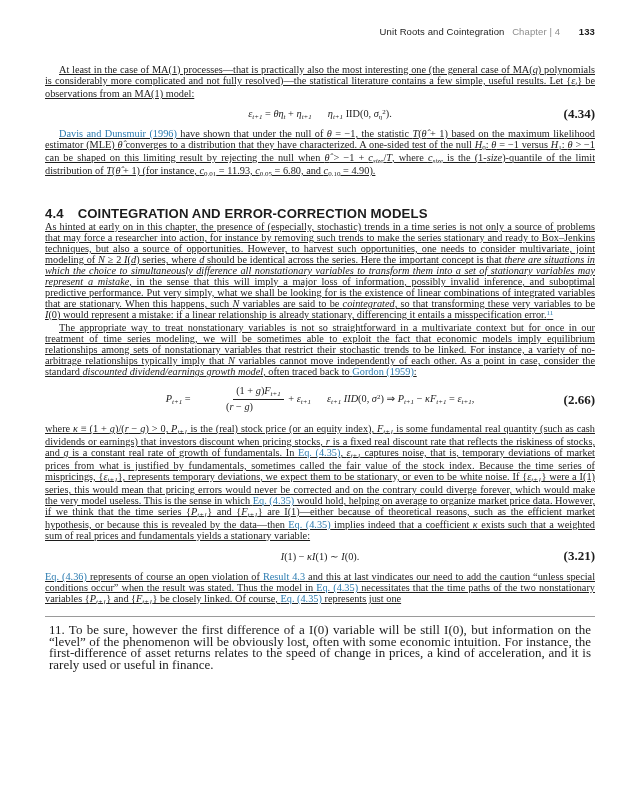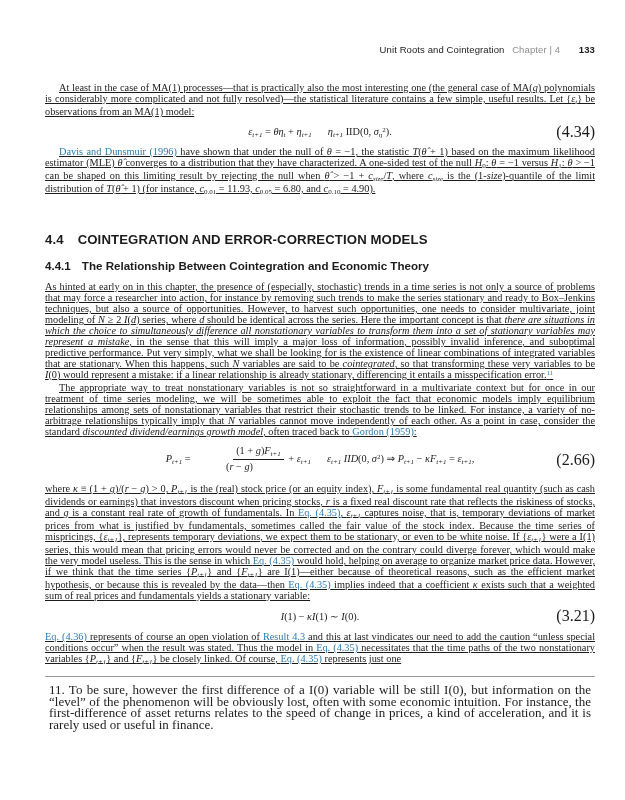--- a/index.html
+++ b/index.html
@@ -4,21 +4,21 @@
 <style>
   html, body { margin: 0; padding: 0; }
   body {
     width: 625px; height: 800px;
     background: #ffffff;
     color: #1c1c1c;
     font-family: "Liberation Serif", serif;
     overflow: hidden;
     position: relative;
   }
-  .page { padding: 44px 30px 0 45px; }
+  .page { padding: 26px 30px 0 45px; }
 
   
   .header {
     font-family: "Liberation Sans", sans-serif;
     font-size: 9.5px;
     text-align: right;
     color: #1c1c1c;
     letter-spacing: 0.1px;
   }
   .header .chapter { color: #8d8d8d; margin-left: 5px; }
@@ -47,39 +47,40 @@
   .equation {
     position: relative;
     text-align: center;
     font-size: 10.3px;
     margin: 9px 0 9px 0;
   }
   .eq-body { display: inline-block; }
   .eq-num {
     position: absolute; right: 0; top: 50%;
     transform: translateY(-50%);
-    font-size: 16px;
+    font-size: 13px;
+    font-weight: bold;
   }
   .frac {
     display: inline-block;
     vertical-align: middle;
     text-align: center;
     line-height: 12px;
     margin: 0 2px;
     position: relative; top: -1px;
   }
   .frac .num { display: block; border-bottom: 0.8px solid #1c1c1c; padding: 0 3px 1px 3px; margin-left: 38px; }
   .frac .den { display: block; padding: 1px 3px 0 3px; }
 
   
   .section-heading {
     font-family: "Liberation Sans", sans-serif;
     font-size: 13.2px;
     font-weight: bold;
-    margin: 36px 0 0 0;
+    margin: 28px 0 0 0;
     letter-spacing: 0.1px;
   }
   .section-heading .h-num { margin-right: 14px; }
   .subsection-heading {
     font-family: "Liberation Sans", sans-serif;
     font-size: 11.6px;
     font-weight: bold;
     margin: 12px 0 9px 0;
   }
   .subsection-heading .h-num { margin-right: 11px; }
@@ -116,23 +117,20 @@
       <span class="eq-body"><span class="i">ε</span><span class="sub i">t+1</span><span> = </span><span class="i">θη</span><span class="sub i">t</span><span> + </span><span class="i">η</span><span class="sub i">t+1</span><span class="gap"> </span><span class="i">η</span><span class="sub i">t+1</span><span> IID(0, </span><span class="i">σ</span><span class="sub i">η</span><span class="sup">2</span><span>).</span></span>
       <span class="eq-num">(4.34)</span>
     </div>
 
     <p class="para indent"><span class="link">Davis and Dunsmuir (1996)</span><span> have shown that under the null of </span><span class="i">θ</span><span> = −1, the statistic </span><span class="i">T</span><span>(</span><span class="i">θ̂</span><span> + 1) based on the maximum likelihood estimator (MLE) </span><span class="i">θ̂</span><span> converges to a distribution that they have characterized. A one-sided test of the null </span><span class="i">H</span><span class="sub">0</span><span>: </span><span class="i">θ</span><span> = −1 versus </span><span class="i">H</span><span class="sub">1</span><span>: </span><span class="i">θ</span><span> &gt; −1 can be shaped on this limiting result by rejecting the null when </span><span class="i">θ̂</span><span> &gt; −1 + </span><span class="i">c</span><span class="sub i">size</span><span>/</span><span class="i">T</span><span>, where </span><span class="i">c</span><span class="sub i">size</span><span> is the (1-</span><span class="i">size</span><span>)-quantile of the limit distribution of </span><span class="i">T</span><span>(</span><span class="i">θ̂</span><span> + 1) (for instance, </span><span class="i">c</span><span class="sub">0.01</span><span> = 11.93, </span><span class="i">c</span><span class="sub">0.05</span><span> = 6.80, and </span><span class="i">c</span><span class="sub">0.10</span><span> = 4.90).</span></p>
 
     <h2 class="section-heading">
       <span class="h-num">4.4</span><span>COINTEGRATION AND ERROR-CORRECTION MODELS</span>
     </h2>
 
-    <h3 class="subsection-heading">
-      <span class="h-num">4.4.1</span><span>The Relationship Between Cointegration and Economic Theory</span>
-    </h3>
 
     <p class="para"><span>As hinted at early on in this chapter, the presence of (especially, stochastic) trends in a time series is not only a source of problems that may force a researcher into action, for instance by removing such trends to make the series stationary and ready to Box–Jenkins techniques, but also a source of opportunities. However, to harvest such opportunities, one needs to consider multivariate, joint modeling of </span><span class="i">N</span><span> ≥ 2 </span><span class="i">I</span><span>(</span><span class="i">d</span><span>) series, where </span><span class="i">d</span><span> should be identical across the series. Here the important concept is that </span><span class="i">there are situations in which the choice to simultaneously difference all nonstationary variables to transform them into a set of stationary variables may represent a mistake</span><span>, in the sense that this will imply a major loss of information, possibly invalid inference, and suboptimal predictive performance. Put very simply, what we shall be looking for is the existence of linear combinations of integrated variables that are stationary. When this happens, such </span><span class="i">N</span><span> variables are said to be </span><span class="i">cointegrated</span><span>, so that transforming these very variables to be </span><span class="i">I</span><span>(0) would represent a mistake: if a linear relationship is already stationary, differencing it entails a misspecification error.</span><span class="sup link">11</span></p>
 
     <p class="para indent"><span>The appropriate way to treat nonstationary variables is not so straightforward in a multivariate context but for once in our treatment of time series modeling, we will be sometimes able to exploit the fact that economic models imply equilibrium relationships among sets of nonstationary variables that restrict their stochastic trends to be linked. For instance, a variety of no-arbitrage relationships typically imply that </span><span class="i">N</span><span> variables cannot move independently of each other. As a point in case, consider the standard </span><span class="i">discounted dividend/earnings growth model</span><span>, often traced back to </span><span class="link">Gordon (1959)</span><span>:</span></p>
 
     <div class="equation">
       <span class="eq-body"><span class="i">P</span><span class="sub i">t+1</span><span> = </span><span class="frac"><span class="num"><span>(1 + </span><span class="i">g</span><span>)</span><span class="i">F</span><span class="sub i">t+1</span></span><span class="den"><span>(</span><span class="i">r</span><span> − </span><span class="i">g</span><span>)</span></span></span><span> + </span><span class="i">ε</span><span class="sub i">t+1</span><span class="gap"> </span><span class="i">ε</span><span class="sub i">t+1</span><span> </span><span class="i">IID</span><span>(0, </span><span class="i">σ</span><span class="sup">2</span><span>) ⇒ </span><span class="i">P</span><span class="sub i">t+1</span><span> − </span><span class="i">κF</span><span class="sub i">t+1</span><span> = </span><span class="i">ε</span><span class="sub i">t+1</span><span>,</span></span>
       <span class="eq-num">(2.66)</span>
     </div>
 

